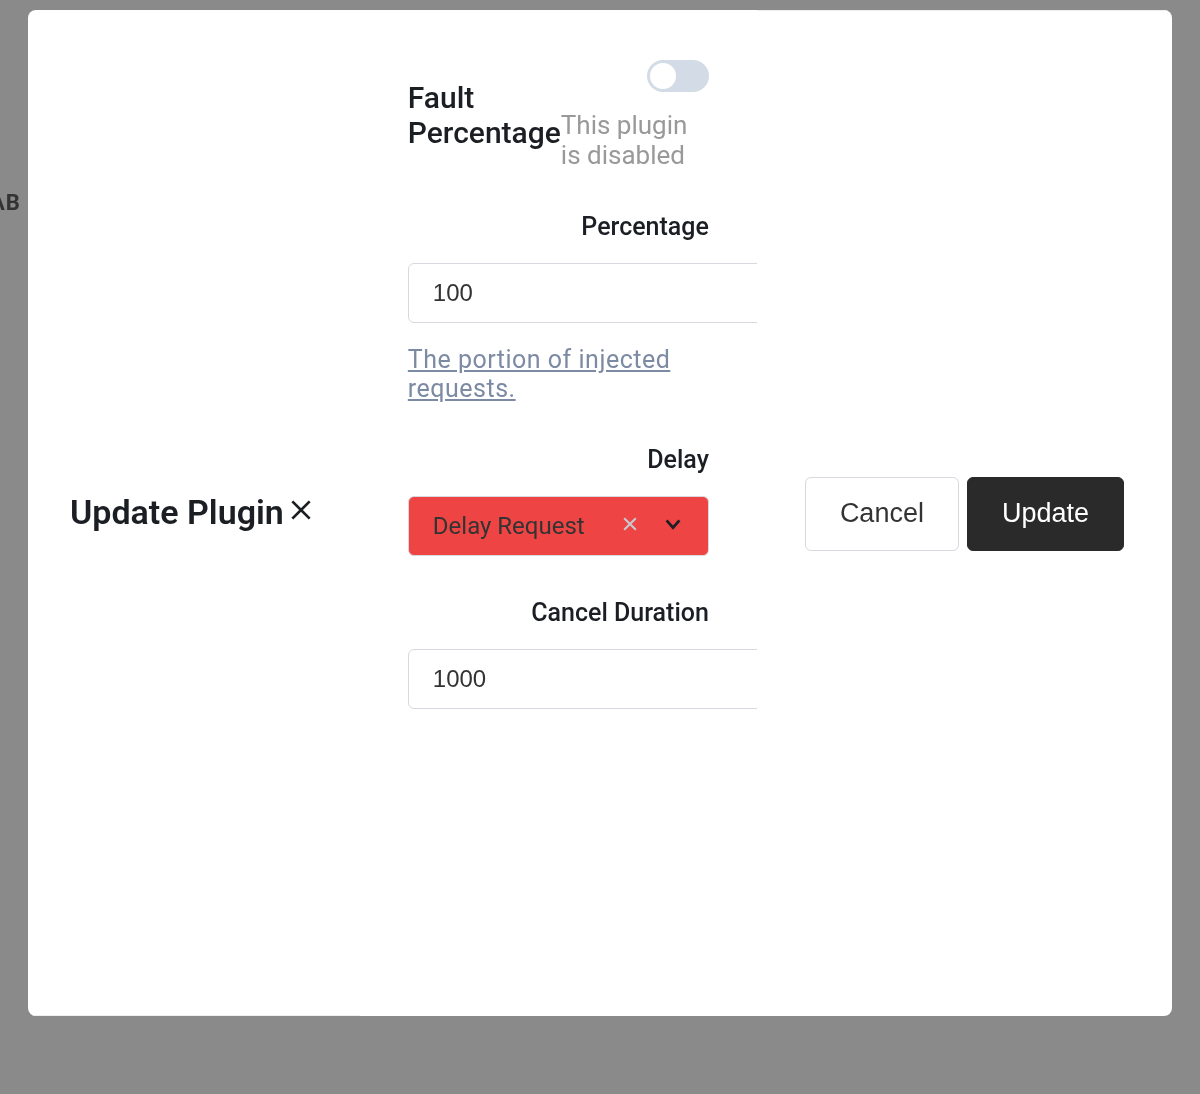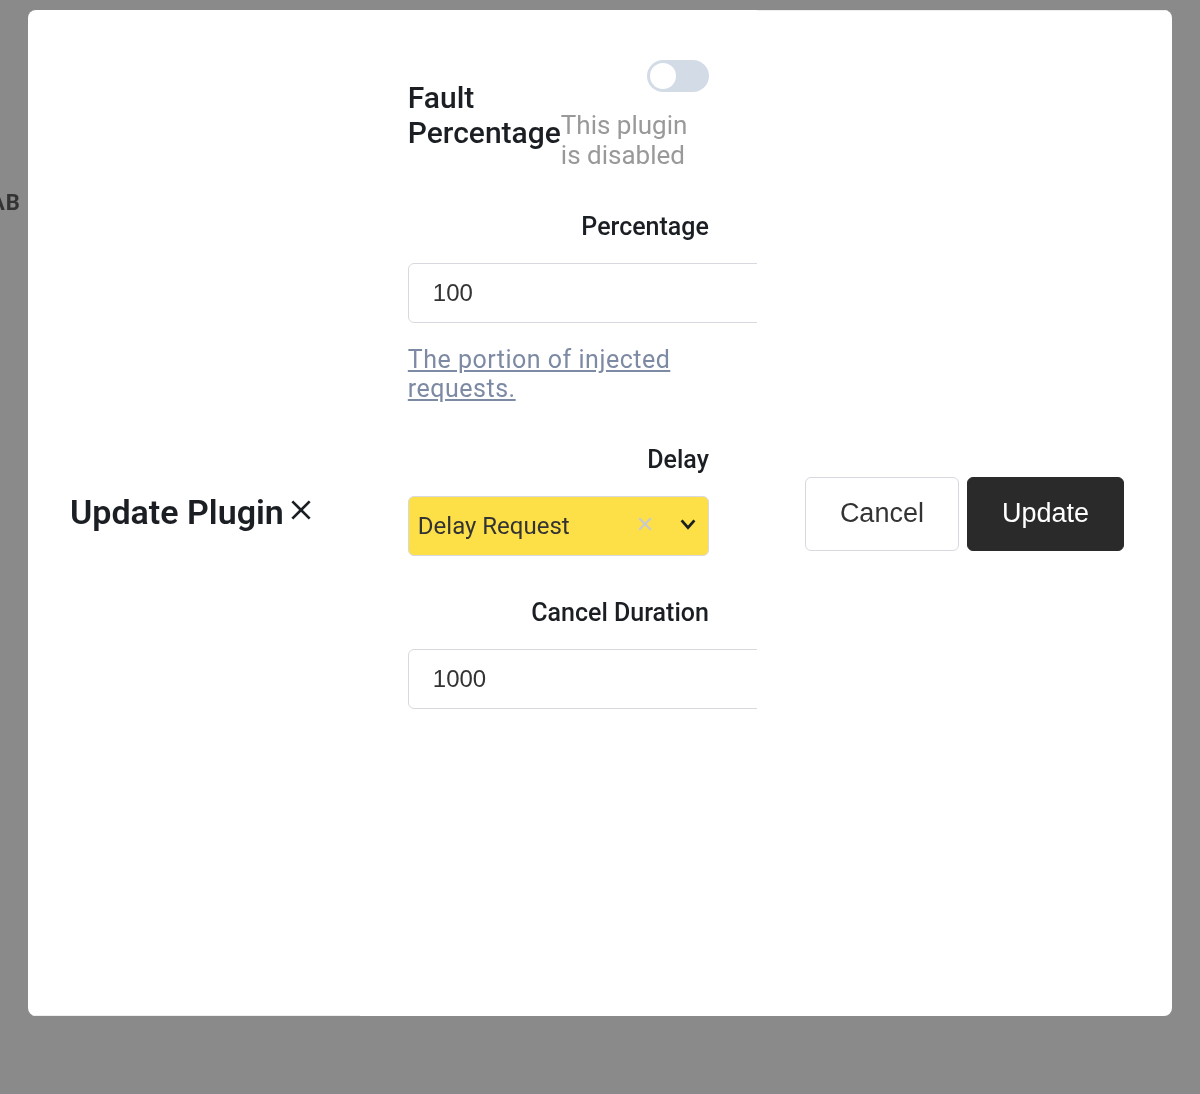--- a/index.html
+++ b/index.html
@@ -169,23 +169,23 @@
     }
 
     .select-wrap {
       position: relative;
       width: 100%;
       height: 60px;
       border: 1px solid #d8d8e0;
       border-radius: 6px;
       display: flex;
       align-items: center;
-      padding: 0 9px;
+      padding: 0 24px;
       cursor: pointer;
-      background: #fde047;
+      background: #ef4444;
     }
 
     .select-value {
       flex: 1;
       font-size: 24px;
       color: #333;
     }
 
     .select-icons {
       display: flex;

